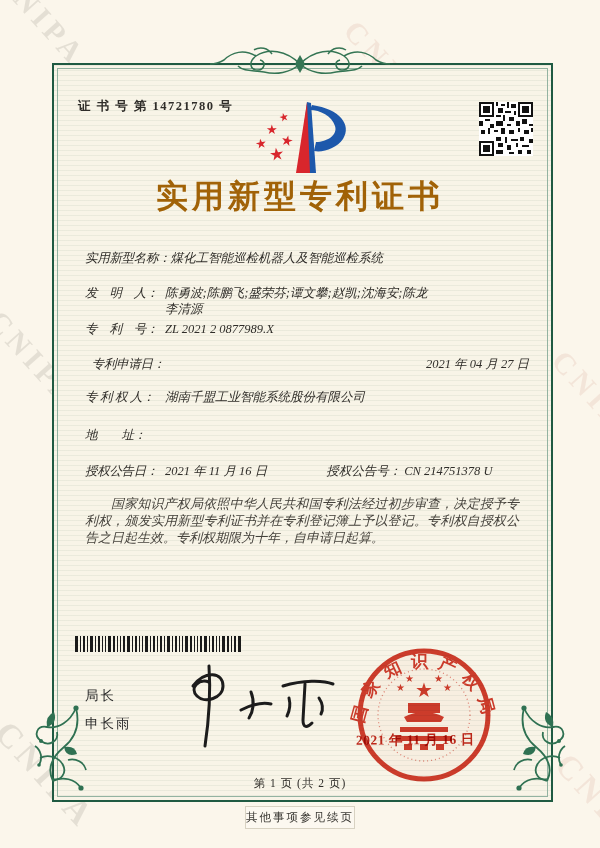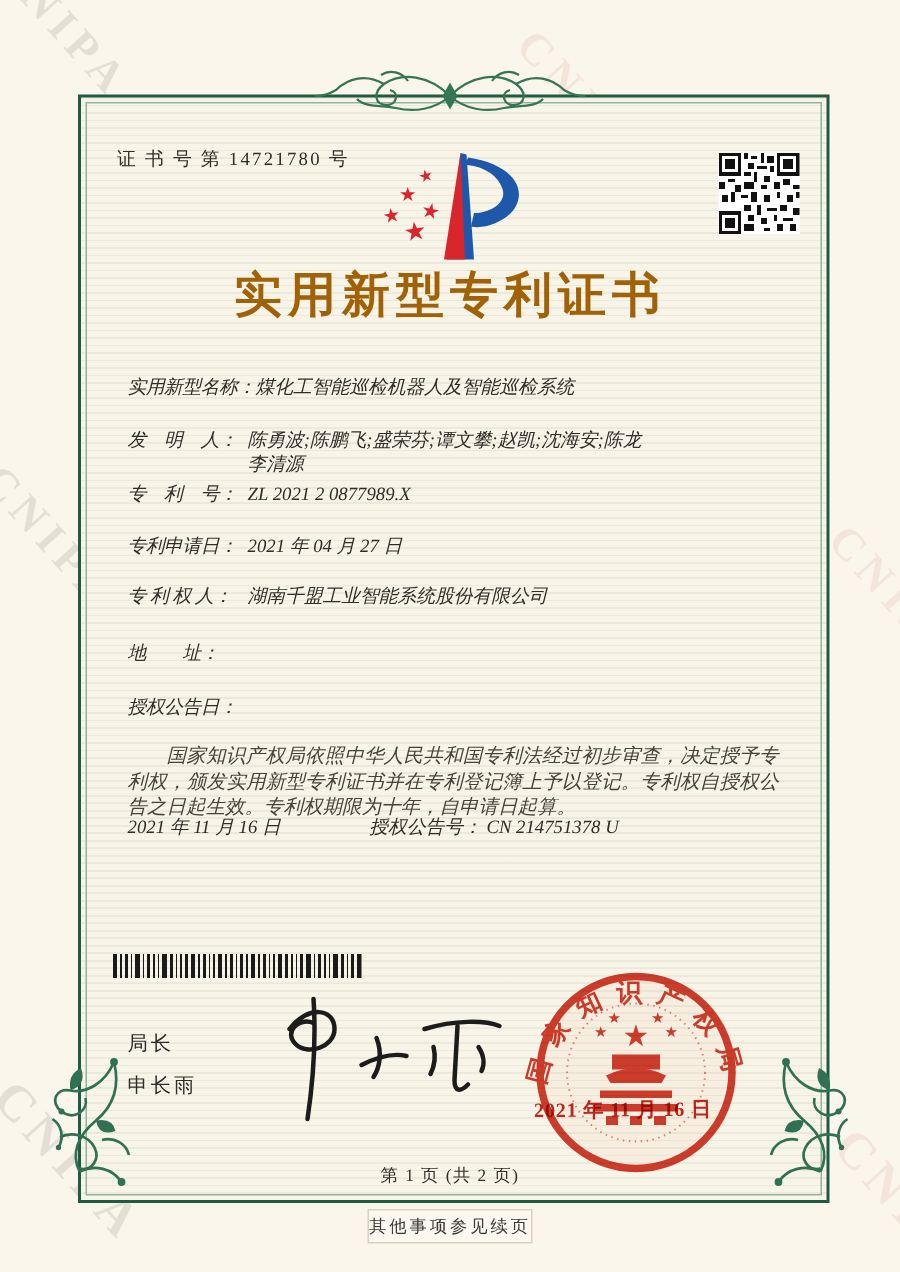--- a/index.html
+++ b/index.html
@@ -34,34 +34,34 @@
         rgba(143,166,143,.13) 0px, rgba(143,166,143,.13) 1px,
         rgba(0,0,0,0) 1px, rgba(0,0,0,0) 5px),
       #f8f4e7;
   }
   .border-inner{position:absolute;inset:3px;border:1px solid #93b3a1;}
   .top-ornament{position:absolute;left:210px;top:42px;width:180px;height:44px;z-index:4;}
   .corner{position:absolute;width:92px;height:92px;z-index:4;}
   .corner-bl{left:28px;top:702px;}
   .corner-br{left:480px;top:702px;transform:scaleX(-1);}
   
-  .cert-no{position:absolute;left:78px;top:98px;font-size:12.5px;letter-spacing:1.5px;z-index:5;}
+  .cert-no{position:absolute;left:78px;top:98px;font-size:12.5px;letter-spacing:1.5px;z-index:5;font-weight:bold;}
   .logo{position:absolute;left:250px;top:97px;width:104px;height:80px;z-index:5;}
   .qr{position:absolute;left:479px;top:102px;width:54px;height:54px;z-index:5;background:#fff;}
   .title{
     position:absolute;left:0;right:0;top:175px;text-align:center;
     font-size:32px;font-weight:700;letter-spacing:4px;color:#a16207;z-index:5;
   }
   
   .field-row{position:absolute;left:85px;width:444px;display:flex;font-size:12.5px;line-height:16px;z-index:5;font-style:italic;}
   .f-label{flex:0 0 80px;letter-spacing:-0.3px;white-space:nowrap;}
   .f-value{flex:1;}
   .f-value .v2{display:block;}
   .row-0{top:250px;} .row-1{top:285px;} .row-2{top:321px;}
-  .row-3{top:356px;} .row-4{top:389px;} .row-5{top:427px;} .row-6{top:463px;flex-direction:column;}
+  .row-3{top:356px;text-align:right;} .row-4{top:389px;} .row-5{top:427px;} .row-6{top:463px;}
   .row-6 .v1{display:inline-block;width:140px;}
   .row-6 .f-label2{display:inline-block;margin-left:18px;}
   
   .body-text{position:absolute;left:85px;top:495px;width:434px;z-index:5;}
   .body-text p{
     margin:0;text-indent:2em;font-size:13px;line-height:17px;
     text-align:justify;font-style:italic;color:#45423c;
   }
   
   .barcode{position:absolute;left:75px;top:636px;width:166px;height:16px;z-index:5;}

